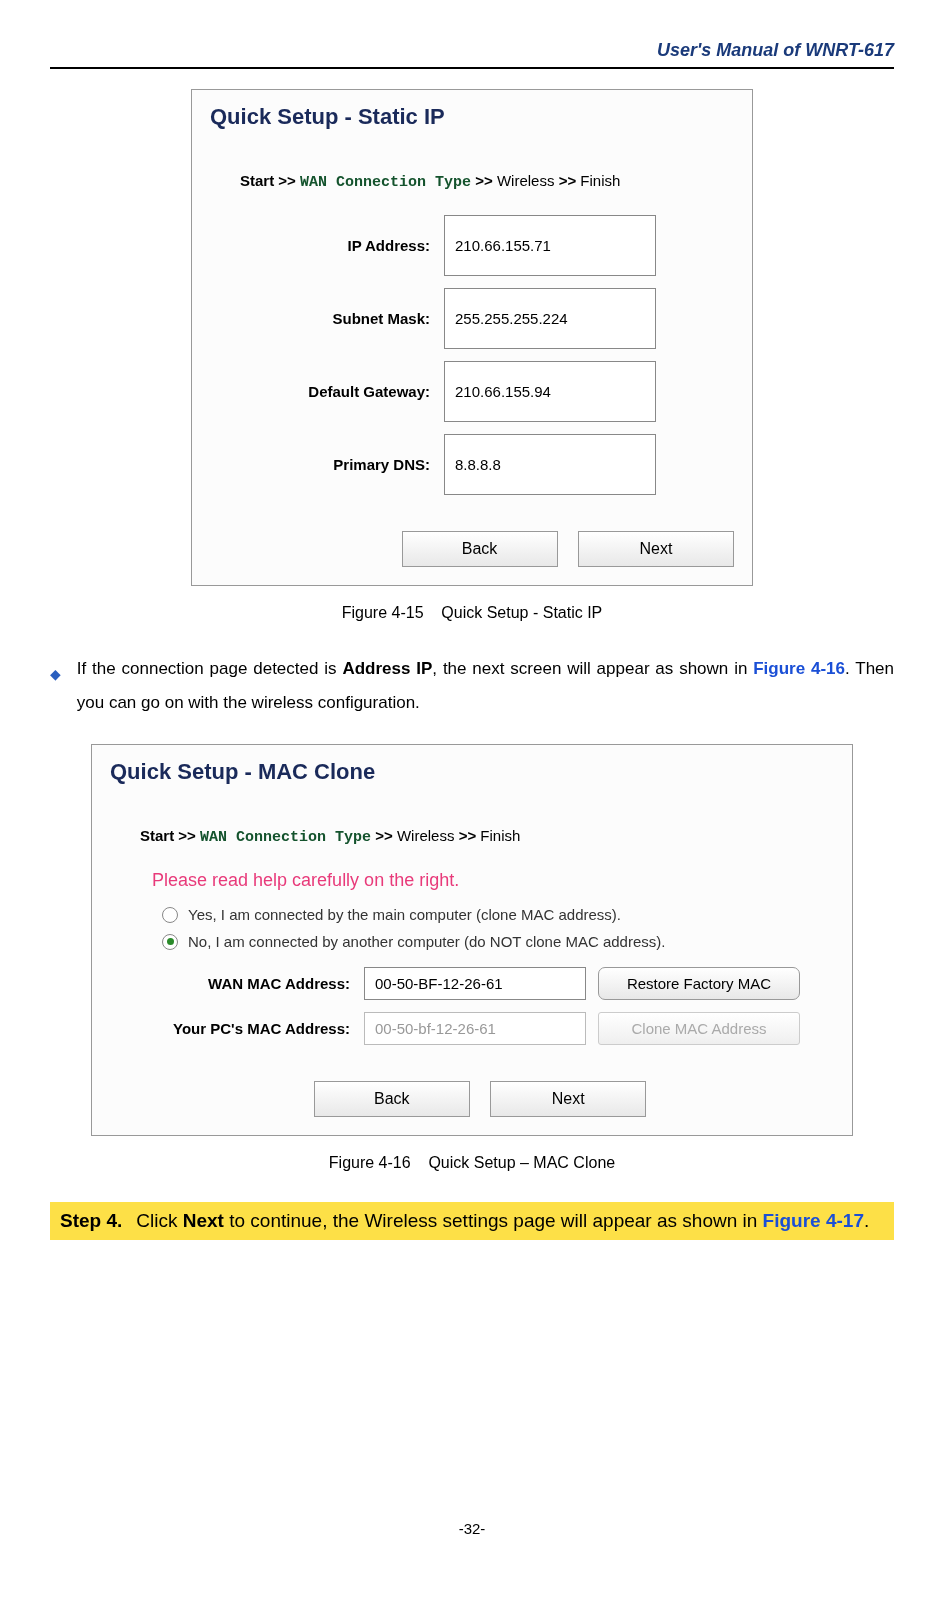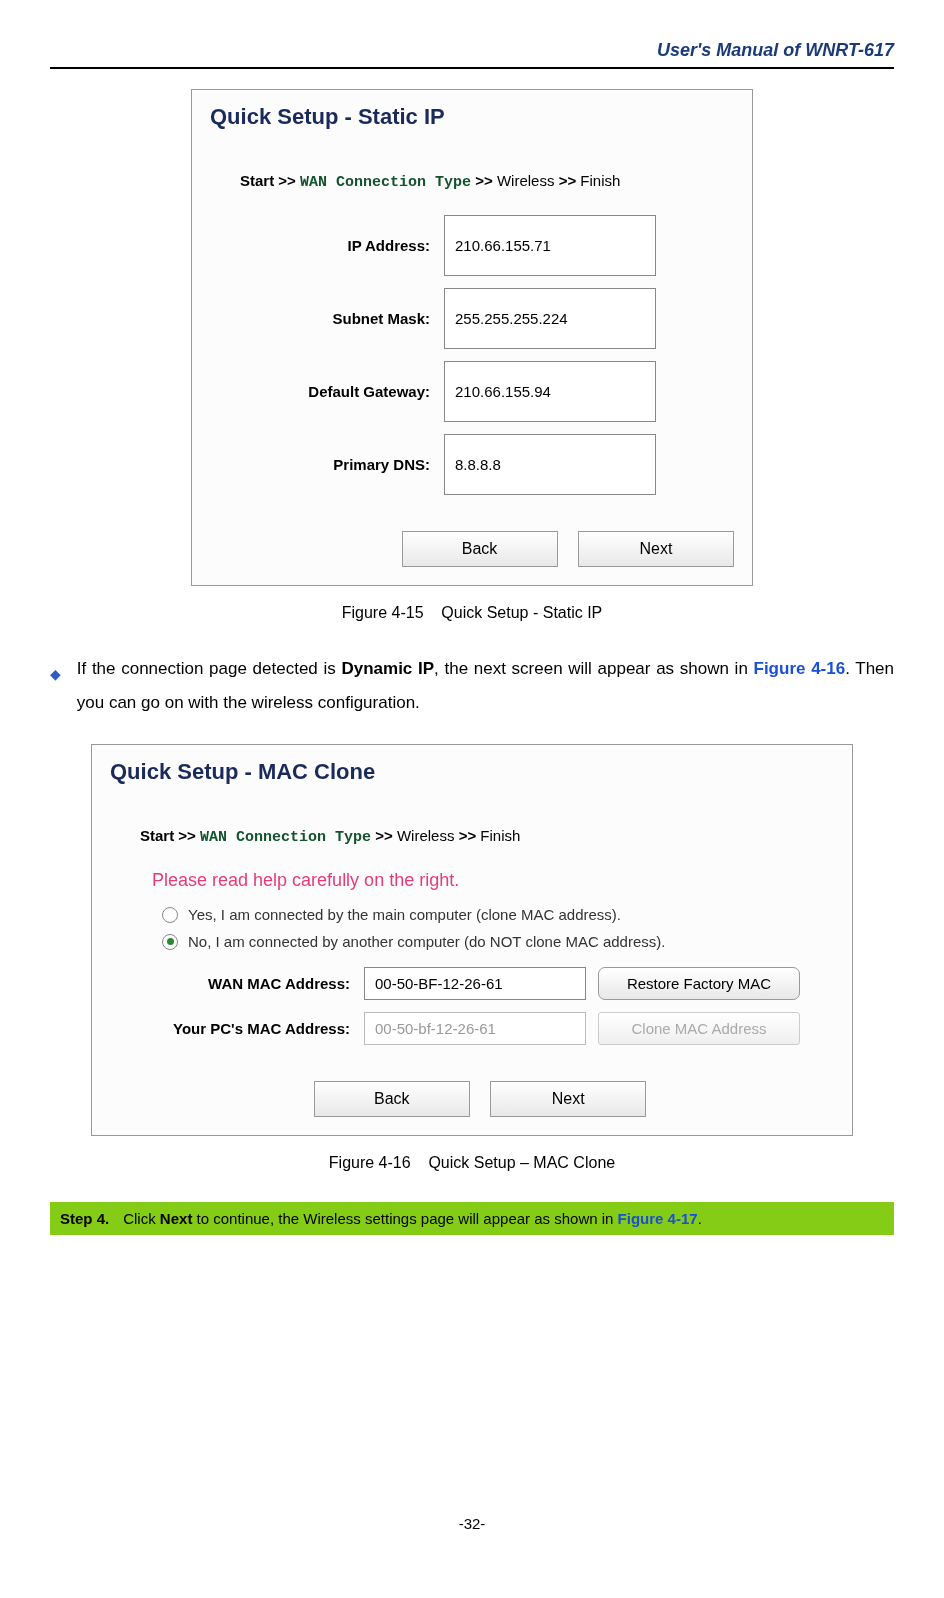--- a/index.html
+++ b/index.html
@@ -189,23 +189,23 @@
       justify-content: center;
       background: white;
     }
     .radio .dot {
       width: 7px;
       height: 7px;
       background: #2a8a2a;
       border-radius: 50%;
     }
     .step-box {
-      background: #84cc16;
+      background: #fde047;
       padding: 8px 10px;
-      font-size: 15px;
+      font-size: 19px;
       margin-top: 26px;
       display: flex;
     }
     .step-label {
       font-weight: bold;
       margin-right: 14px;
     }
     .page-num {
       text-align: center;
       font-size: 15px;
@@ -251,21 +251,21 @@
 </div>
 
 <div class="caption">
   <span class="figlabel">Figure 4-15</span>&nbsp;&nbsp;&nbsp;
   <span>Quick Setup - Static IP</span>
 </div>
 
 <div class="body-text bullet-row">
   <span class="bullet-icon">◆</span>
   <span>
-    <span>If the connection page detected is </span><span class="bold">Dynamic IP</span><span>, the next screen will appear as shown in </span><span class="link">Figure 4-16</span><span>. Then you can go on with the wireless configuration.</span>
+    <span>If the connection page detected is </span><span class="bold">Address IP</span><span>, the next screen will appear as shown in </span><span class="link">Figure 4-16</span><span>. Then you can go on with the wireless configuration.</span>
   </span>
 </div>
 
 <div class="figure-box figure2">
   <div class="panel-title">Quick Setup - MAC Clone</div>
   <div class="breadcrumb">
     <span class="start">Start &gt;&gt;</span>
     <span class="active">WAN Connection Type</span>
     <span class="sep">&gt;&gt;</span>
     <span class="other">Wireless</span>

